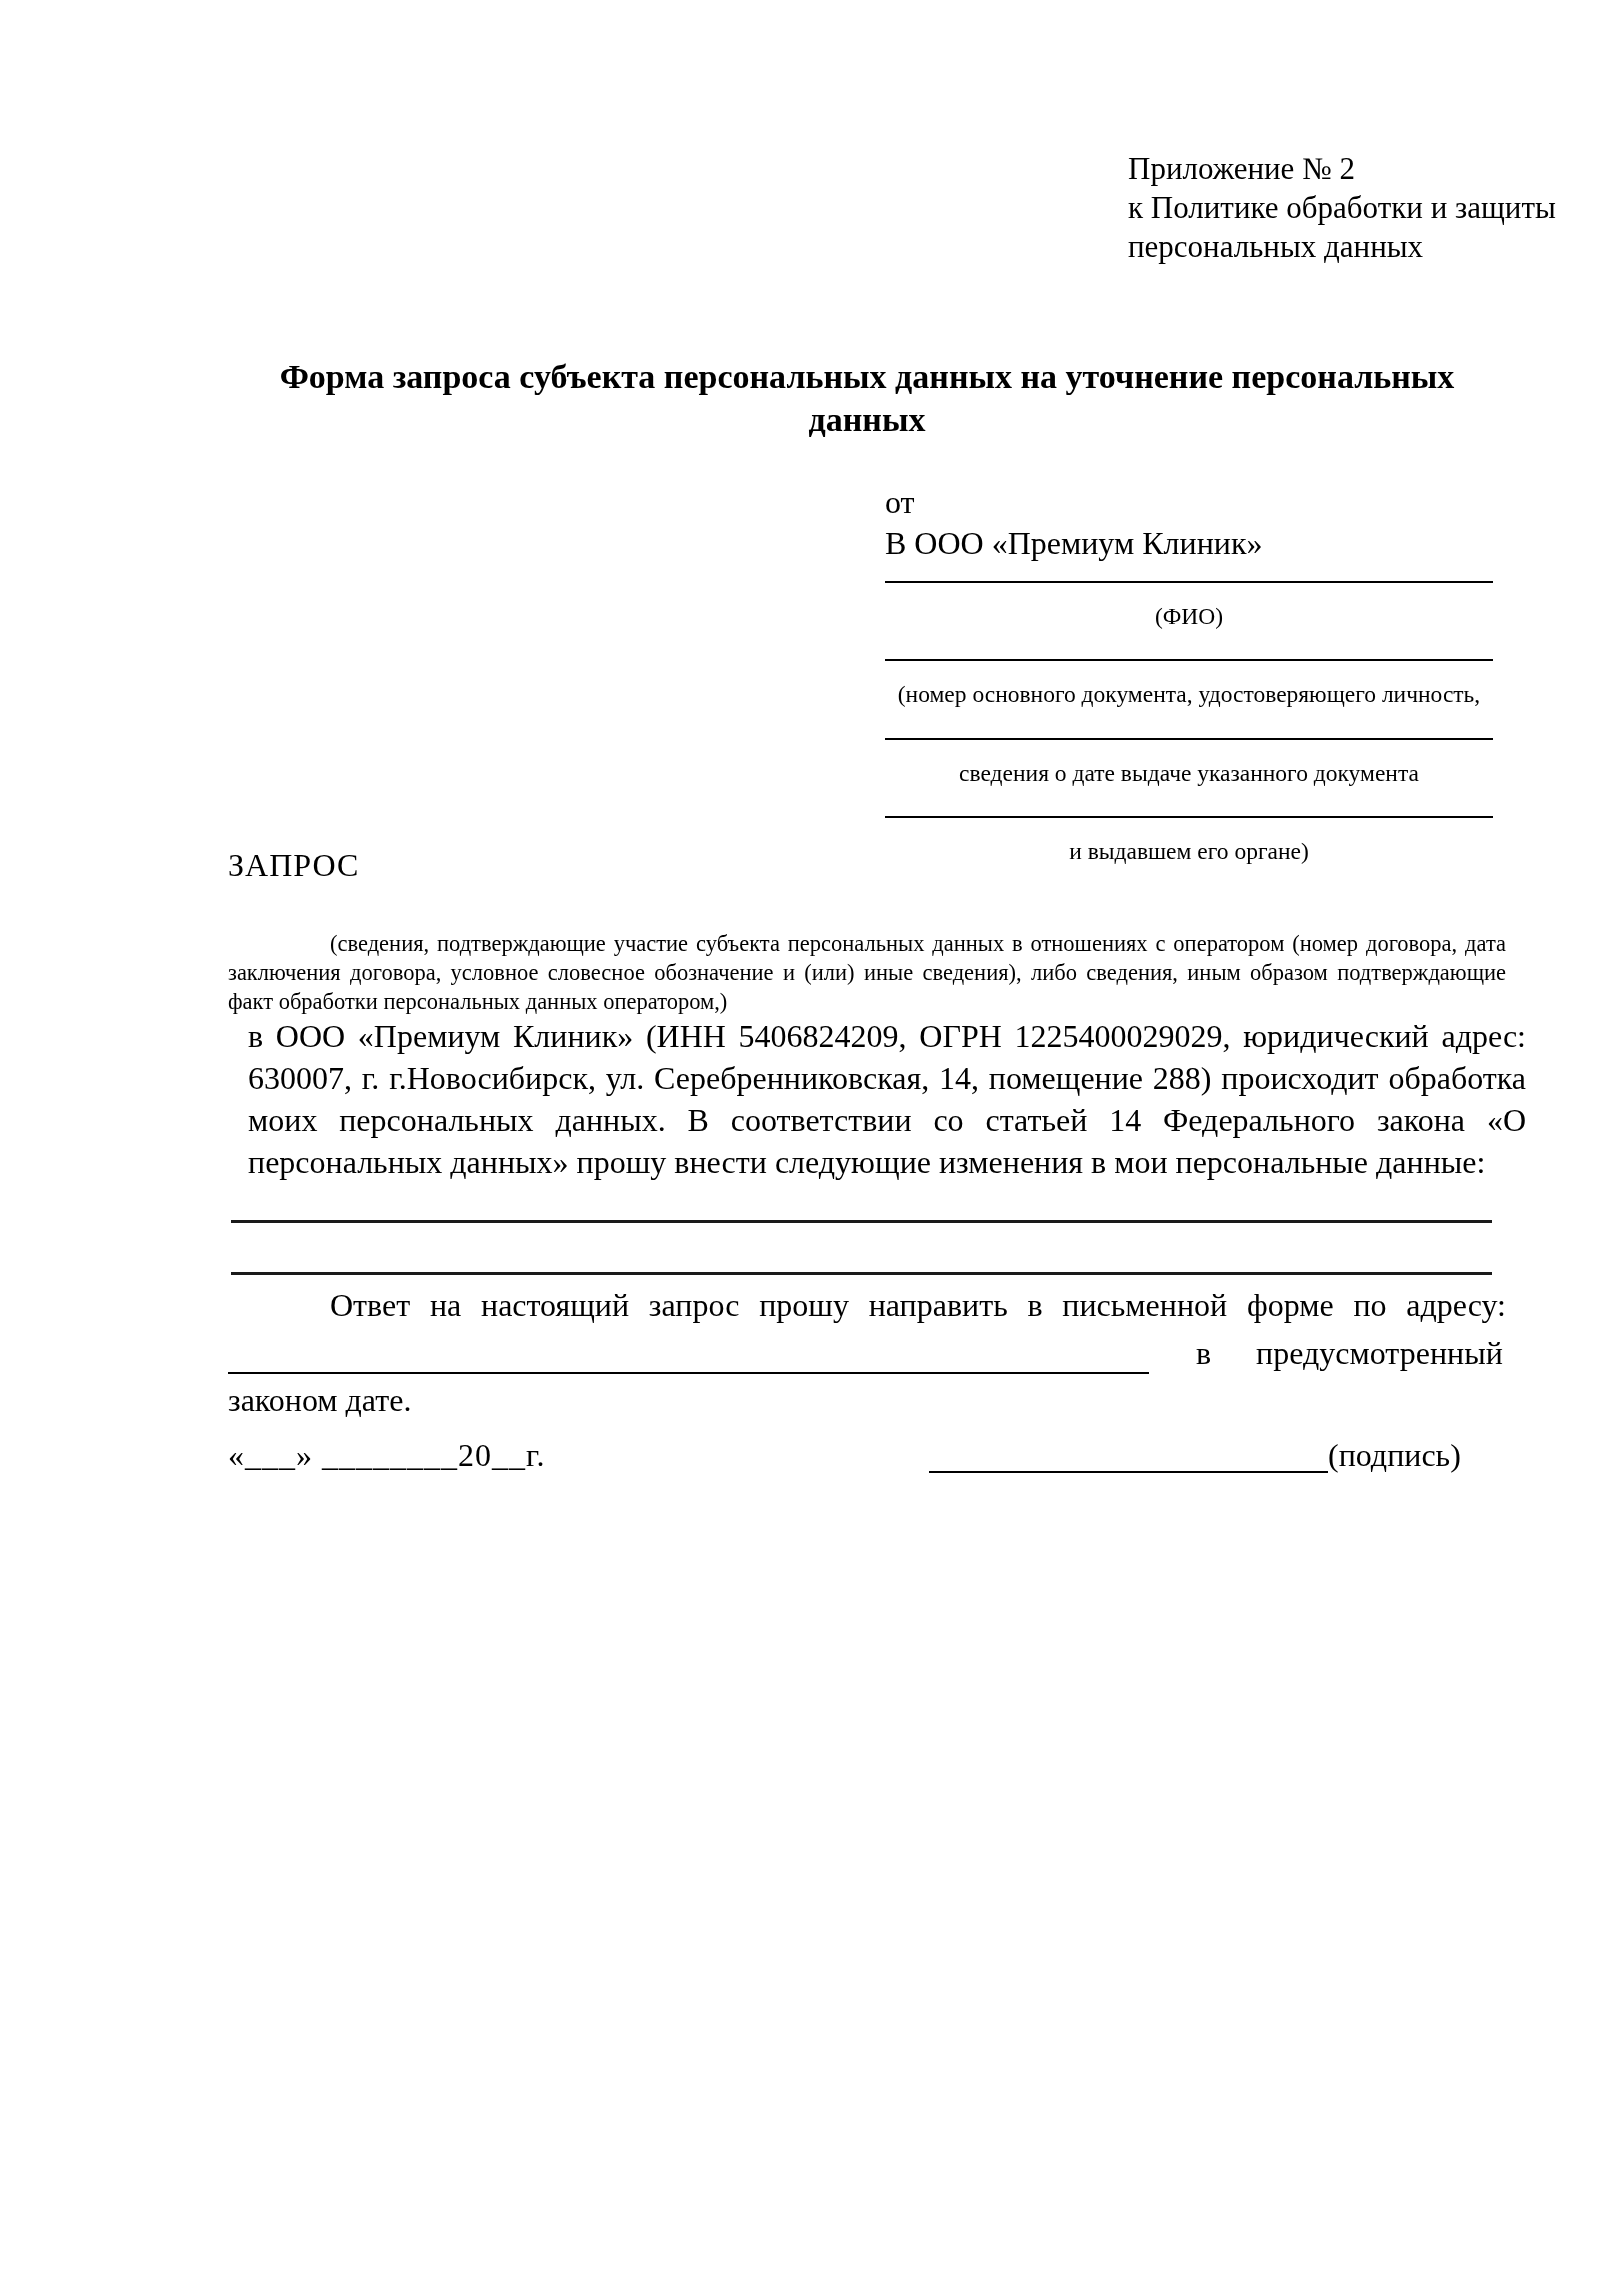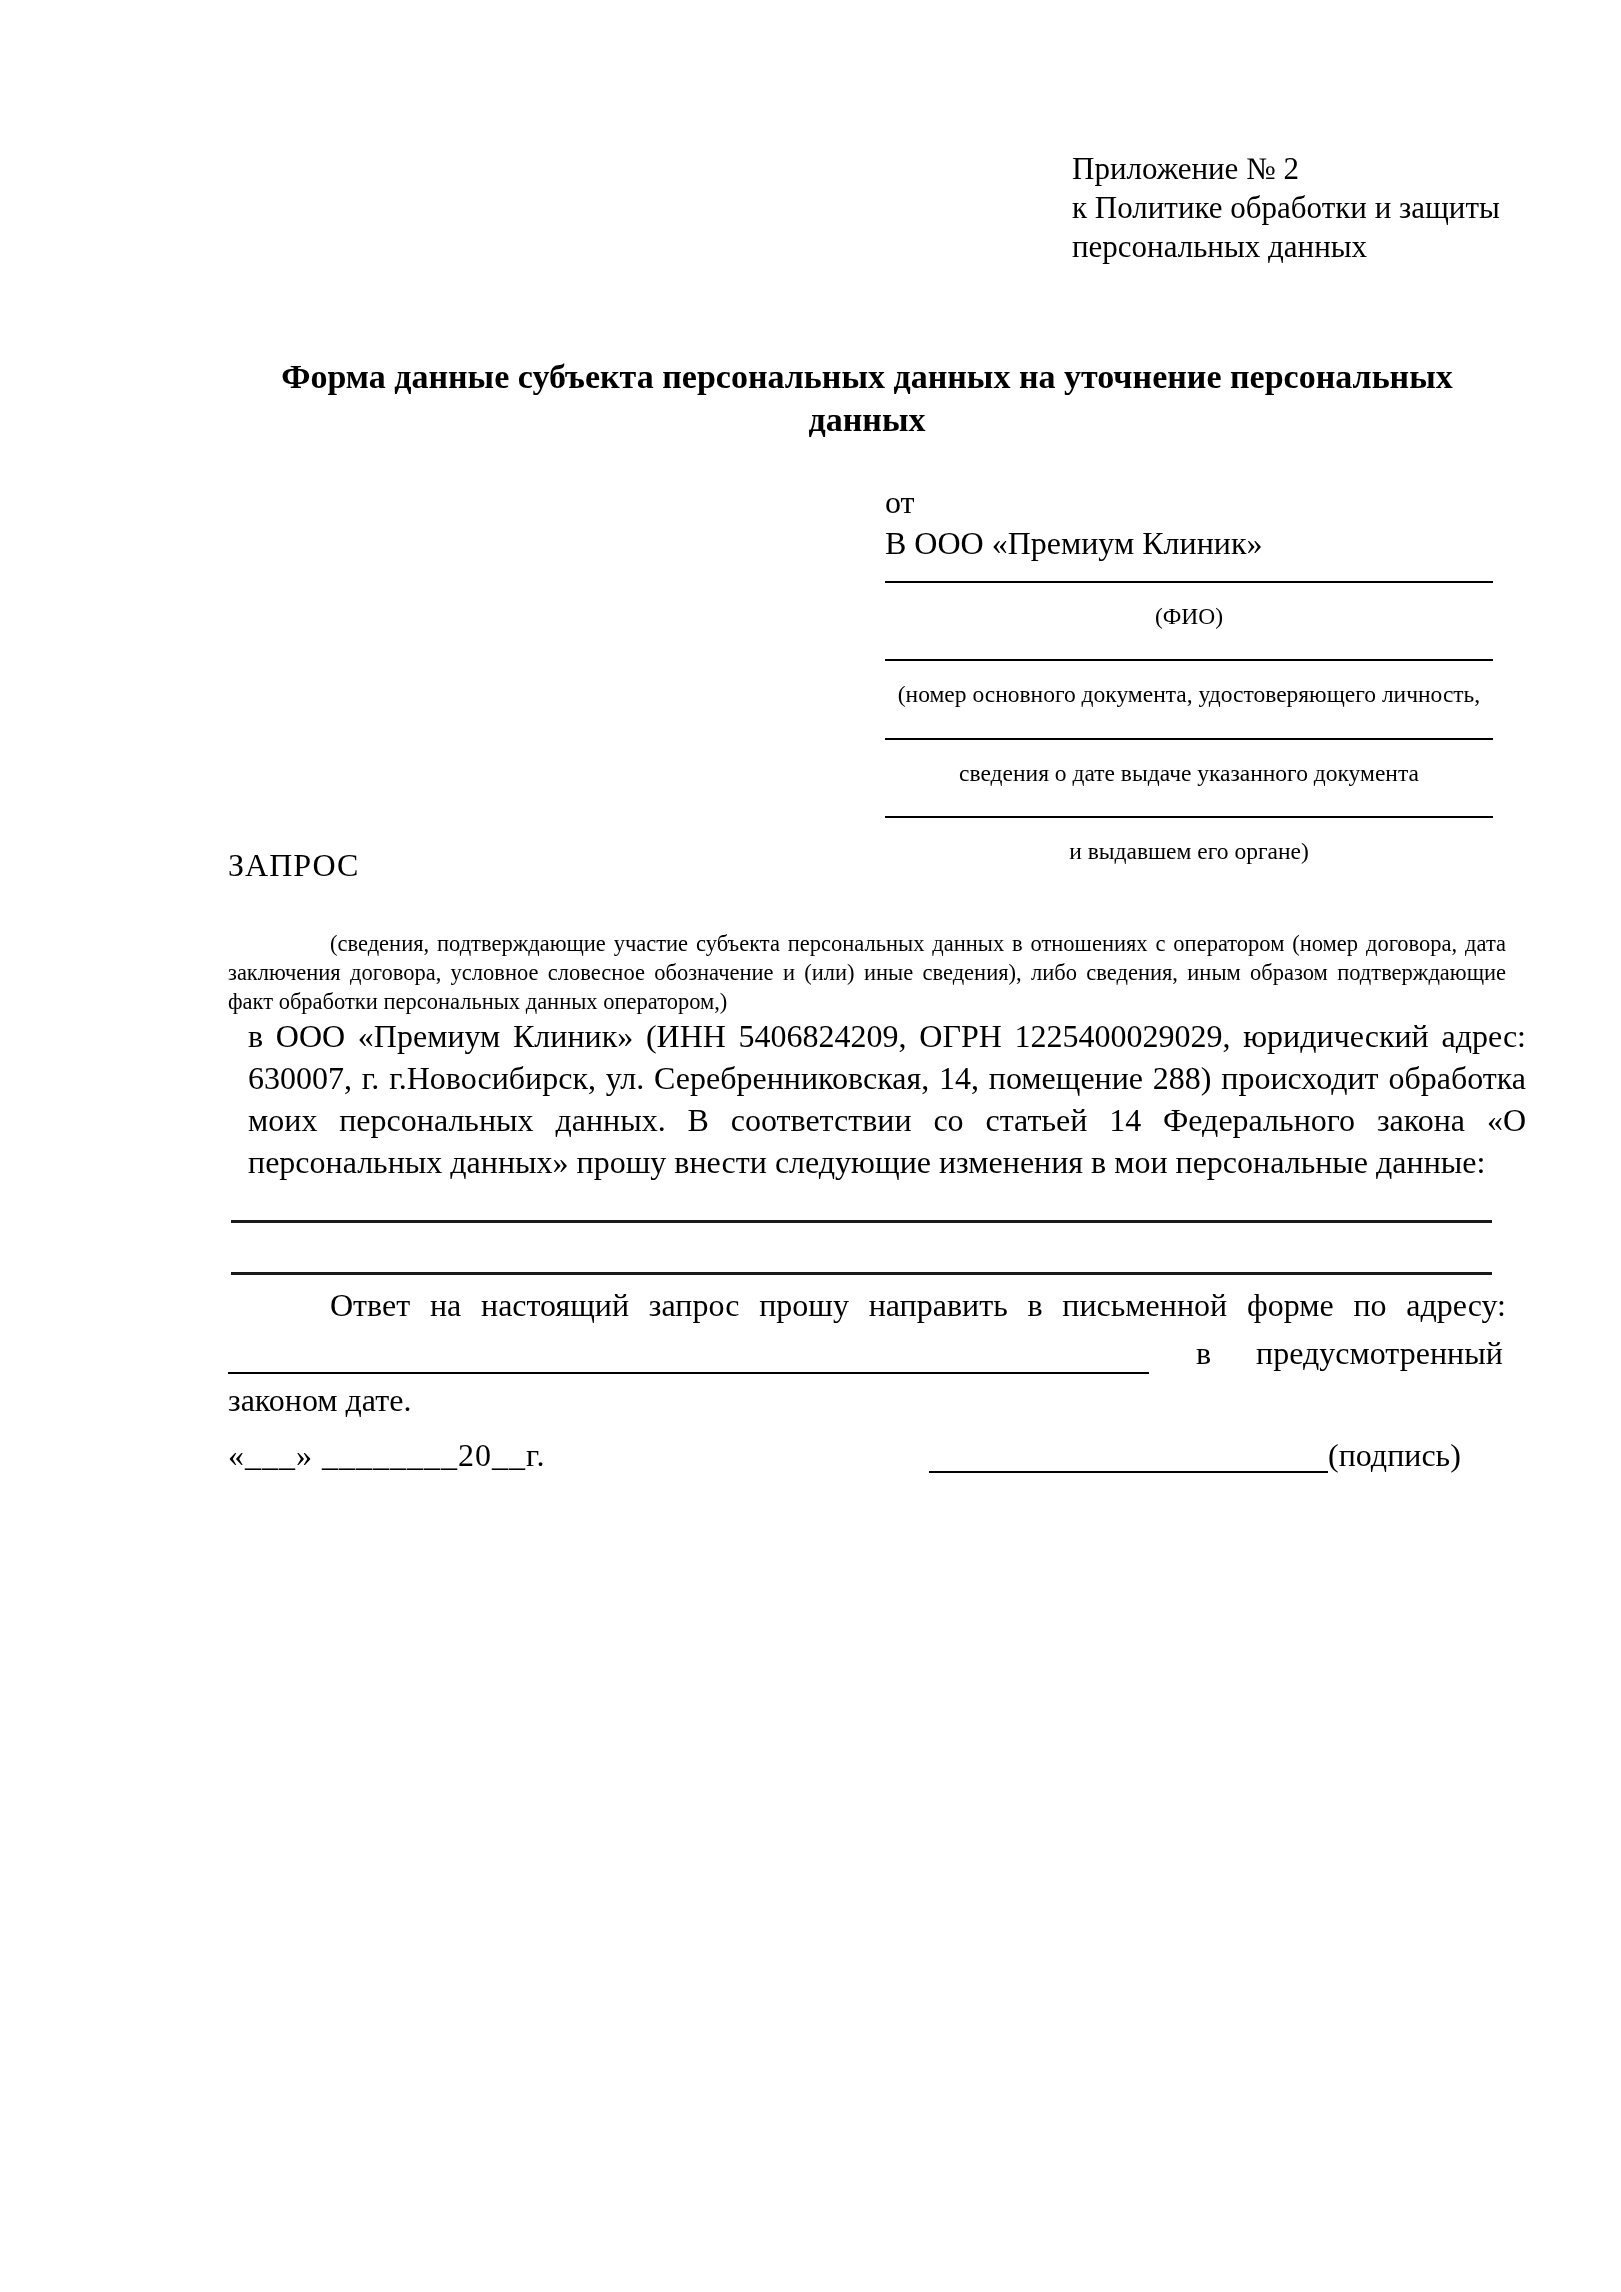--- a/index.html
+++ b/index.html
@@ -7,21 +7,21 @@
     position:relative;
     width:1621px;height:2293px;
     margin:0 auto;
     background:#ffffff;
     color:#000;
     font-family:"Liberation Serif","DejaVu Serif",serif;
     overflow:hidden;
   }
   
   .appendix{
-    position:absolute;left:1072px;top:149px;width:451px;
+    position:absolute;left:1128px;top:149px;width:451px;
     font-size:31px;line-height:39px;
   }
   .appendix div{white-space:nowrap;}
   
   .doc-title{
     position:absolute;left:228px;top:355px;width:1278px;
     font-size:34px;line-height:43px;font-weight:bold;text-align:center;
   }
   
   .recipient{
@@ -81,21 +81,21 @@
 <body>
 
 <div class="page">
 
   <div class="appendix">
     <div>Приложение № 2</div>
     <div>к Политике обработки и защиты</div>
     <div>персональных данных</div>
   </div>
 
-  <div class="doc-title">Форма данные субъекта персональных данных на уточнение персональных данных</div>
+  <div class="doc-title">Форма запроса субъекта персональных данных на уточнение персональных данных</div>
 
   <div class="recipient">
     <div>от</div>
     <div>В ООО «Премиум Клиник»</div>
 
     <div class="f-line first"></div>
     <div class="f-caption">(ФИО)</div>
 
     <div class="f-line next"></div>
     <div class="f-caption">(номер основного документа, удостоверяющего личность,</div>

